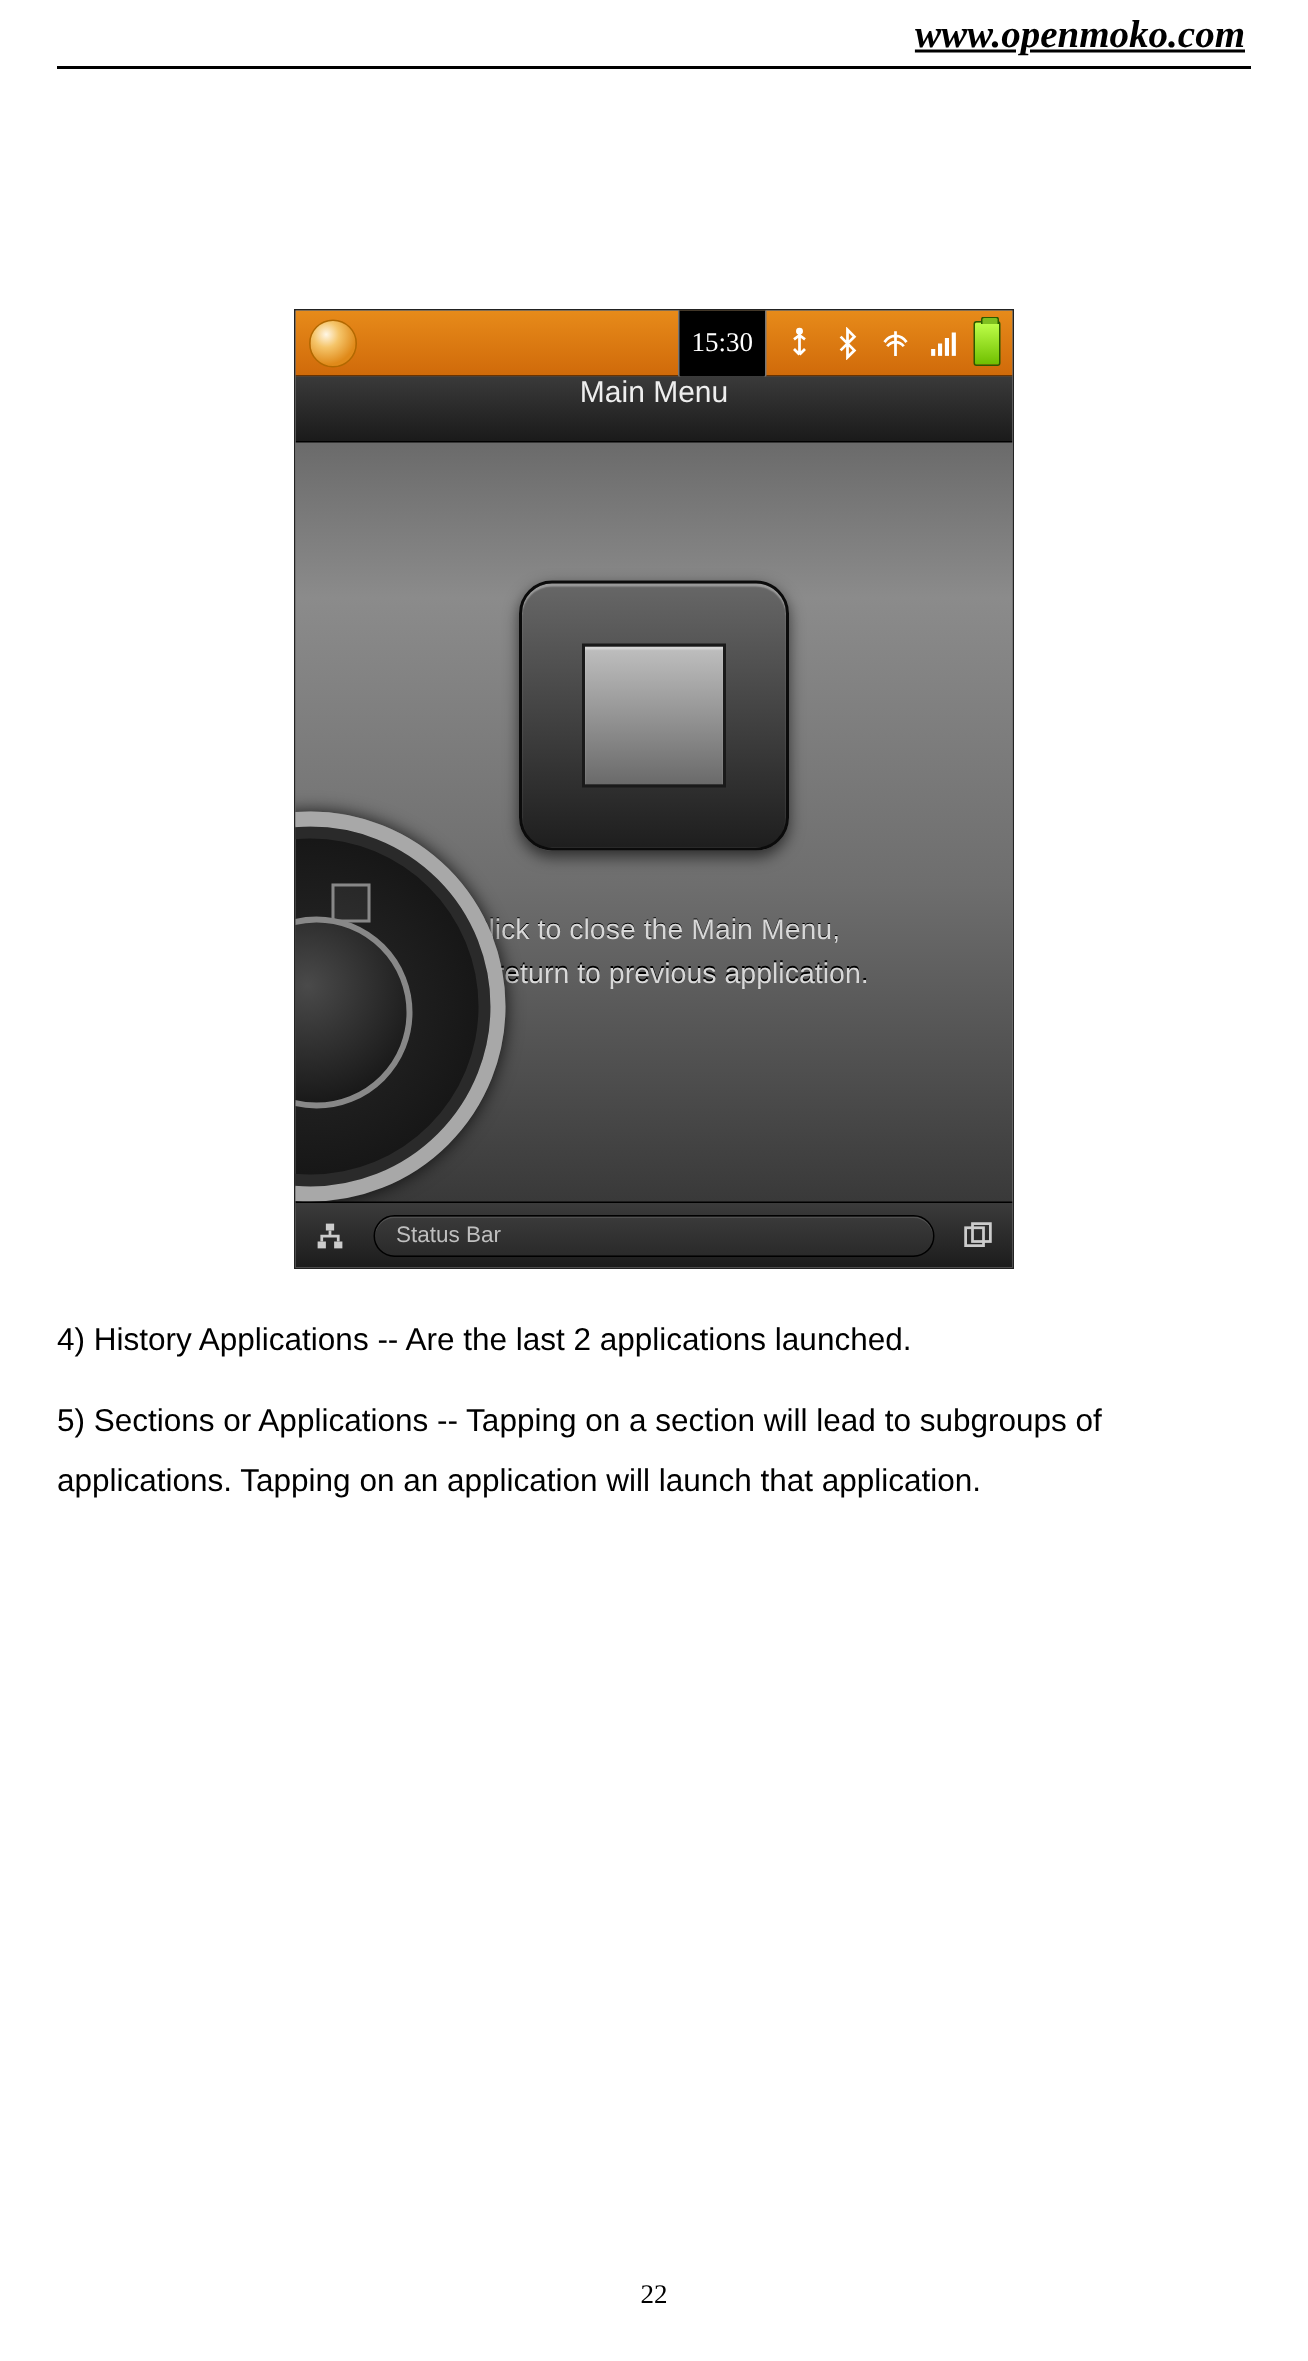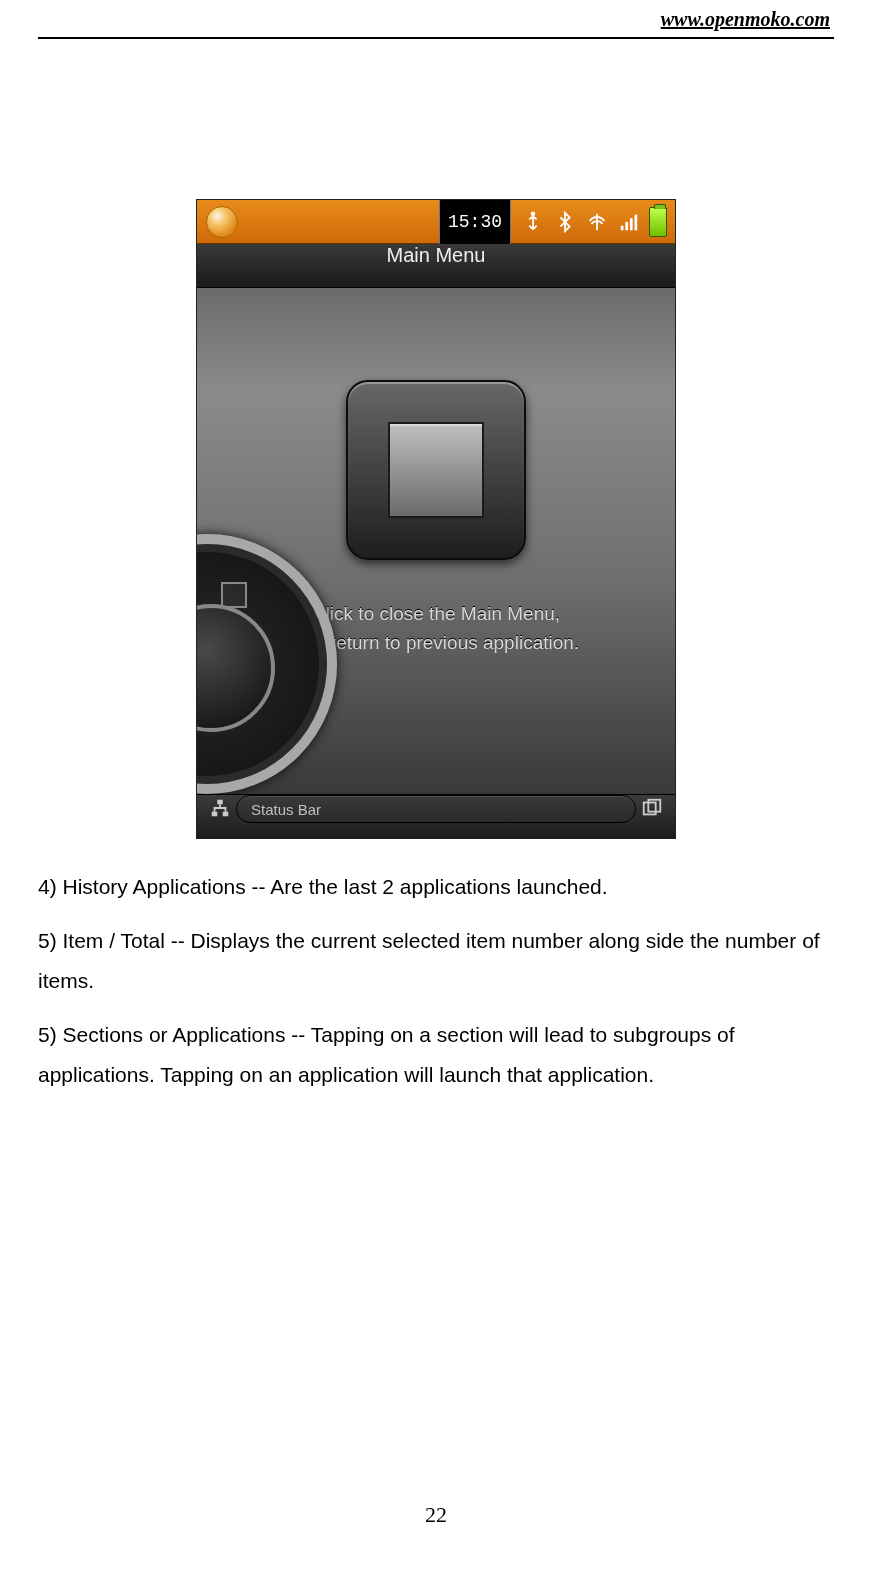--- a/index.html
+++ b/index.html
@@ -1,51 +1,51 @@
 <!DOCTYPE html>
 <html><head>
 <meta charset="utf-8">
 <style>
   * { box-sizing: border-box; margin: 0; padding: 0; }
   html, body { width: 872px; height: 1574px; background: #fff; font-family: Verdana, Geneva, sans-serif; }
   .page { width: 872px; height: 1574px; position: relative; padding: 8px 38px 0 38px; }
-  .header-link { text-align: right; font-style: italic; font-weight: bold; font-family: "Times New Roman", serif; font-size: 20px; color: #000; text-decoration: underline; padding-right: 4px; }
+  .header-link { text-align: right; font-style: italic; font-weight: bold; font-family: "Times New Roman", serif; font-size: 26px; color: #000; text-decoration: underline; padding-right: 4px; }
   .hr { border: none; border-top: 2px solid #000; margin-top: 6px; }
   .shot-wrap { width: 100%; display: flex; justify-content: center; margin-top: 160px; }
   .shot { width: 480px; height: 640px; background: linear-gradient(#4f4f4f,#8b8b8b 30%,#6e6e6e 60%,#2e2e2e); border: 1px solid #222; position: relative; overflow: hidden; }
   
   .topbar { position: absolute; top: 0; left: 0; right: 0; height: 44px; background: linear-gradient(#e78b1a,#d06a0a); border-bottom: 1px solid #6a3300; display: flex; align-items: center; }
   .topbar .logo { width: 50px; height: 44px; display: flex; align-items: center; justify-content: center; }
   .topbar .logo-circ { width: 32px; height: 32px; border-radius: 50%; background: radial-gradient(circle at 35% 30%, #fff7e6, #f5c56a 30%, #e08a1a 70%); border: 1px solid #b26800; display:flex; align-items:center; justify-content:center; color:#b26800; font-weight:bold; font-size:16px; }
   .topbar .spacer { flex: 1; }
-  .clock { background: #000; color: #fff; font-family: Liberation Mono, monospace; font-size: 18px; padding: 12px 8px; border: 1px solid #777; border-radius: 2px; margin-right: 6px; }
+  .clock { background: #000; color: #fff; font-family: Liberation Serif, serif; font-size: 18px; padding: 12px 8px; border: 1px solid #777; border-radius: 2px; margin-right: 6px; }
   .topbar .ticon { width: 26px; height: 30px; margin: 0 3px; color: #fff; display:flex; align-items:center; justify-content:center; }
   .topbar .ticon svg { width: 22px; height: 22px; }
   .batt { width: 18px; height: 30px; background: linear-gradient(#bfff4a,#6fbf00); border: 1px solid #2a5b00; border-radius: 2px; position: relative; margin: 0 8px 0 4px; }
   .batt::before { content:""; position:absolute; top:-4px; left:4px; width:10px; height:4px; background:#7fbf20; border:1px solid #2a5b00; border-bottom:none; border-radius:2px 2px 0 0; }
   
   .titlebar { position: absolute; top: 44px; left: 0; right: 0; height: 44px; background: linear-gradient(#3a3a3a,#1a1a1a); border-bottom: 1px solid #000; display:flex; align-items:flex-start; justify-content:center; color:#eee; font-size: 20px; }
   
   .bigbtn { position:absolute; top: 180px; left: 50%; transform: translateX(-50%); width: 180px; height: 180px; border-radius: 22px; background: linear-gradient(#676767,#1e1e1e); border: 2px solid #0b0b0b; box-shadow: inset 0 2px 1px rgba(255,255,255,.35), 0 4px 10px rgba(0,0,0,.6); display:flex; align-items:center; justify-content:center; }
   .bigbtn .inner { width: 96px; height: 96px; background: linear-gradient(#bfbfbf,#6a6a6a); border: 2px solid #1a1a1a; box-shadow: inset 0 2px 1px rgba(255,255,255,.4); }
   
   .hint { position:absolute; top: 400px; left: 0; right: 0; text-align:center; color:#d8d8d8; font-size: 19px; line-height: 1.5; text-shadow: 0 -1px 0 #000; }
   
   .wheel { position:absolute; bottom: 44px; left: -120px; width: 260px; height: 260px; border-radius: 50%; background: radial-gradient(circle at 50% 50%, #2a2a2a, #0d0d0d); border: 10px solid #a8a8a8; box-shadow: inset 0 0 0 8px #2a2a2a, 0 0 12px rgba(0,0,0,.8); }
   .wheel::after { content:""; position:absolute; top:50%; left:50%; width:120px; height:120px; margin:-60px 0 0 -60px; border-radius:50%; background: radial-gradient(circle at 45% 35%, #4a4a4a, #0a0a0a); border:4px solid #888; }
   .wheel .sq { position:absolute; top: 38px; left: 134px; width: 26px; height: 26px; border: 2px solid #888; background: rgba(255,255,255,.06); }
   
-  .botbar { position:absolute; bottom:0; left:0; right:0; height: 44px; background: linear-gradient(#3b3b3b,#1c1c1c); border-top:1px solid #000; display:flex; padding: 0 10px; gap: 3px; }
+  .botbar { position:absolute; bottom:0; left:0; right:0; height: 44px; background: linear-gradient(#3b3b3b,#1c1c1c); border-top:1px solid #000; display:flex; align-items:center; padding: 0 10px; gap: 16px; }
   .botbar .endicon { width: 26px; height: 26px; color:#ccc; display:flex; align-items:center; justify-content:center; }
   .botbar .endicon svg { width: 22px; height: 22px; }
   .statusfield { flex:1; height: 28px; border-radius: 14px; background: linear-gradient(#3a3a3a,#2a2a2a); border:1px solid #000; box-shadow: inset 0 1px 0 rgba(255,255,255,.12); color:#bfbfbf; font-size: 15px; display:flex; align-items:center; padding: 0 14px; }
   
   .body-text { margin-top: 28px; font-size: 21px; line-height: 1.9; color:#000; }
   .body-text p { margin-bottom: 14px; }
-  .pagenum { position:absolute; bottom: 46px; left: 0; right: 0; text-align:center; font-family: "Times New Roman", serif; font-size: 22px; }
+  .pagenum { position:absolute; bottom: 34px; left: 0; right: 0; text-align:center; font-family: "Times New Roman", serif; font-size: 18px; }
 </style>
 </head>
 <body>
 
 <div class="page">
 
   <div class="header-link">www.openmoko.com</div>
   <hr class="hr">
 
   <div class="shot-wrap">
@@ -119,19 +119,18 @@
               <rect x="8" y="3" width="13" height="13" stroke="currentColor" fill="none" stroke-width="2"></rect>
             </svg>
         </div>
       </div>
 
     </div>
   </div>
 
   <div class="body-text">
     <p>4) History Applications -- Are the last 2 applications launched.</p>
-    <p>5) Item / Total -- Displays the current selected item number along side the number of items.</p>
     <p>5) Sections or Applications -- Tapping on a section will lead to subgroups of applications. Tapping on an application will launch that application.</p>
   </div>
 
   <div class="pagenum">22</div>
 
 </div>
 
 </body></html>

